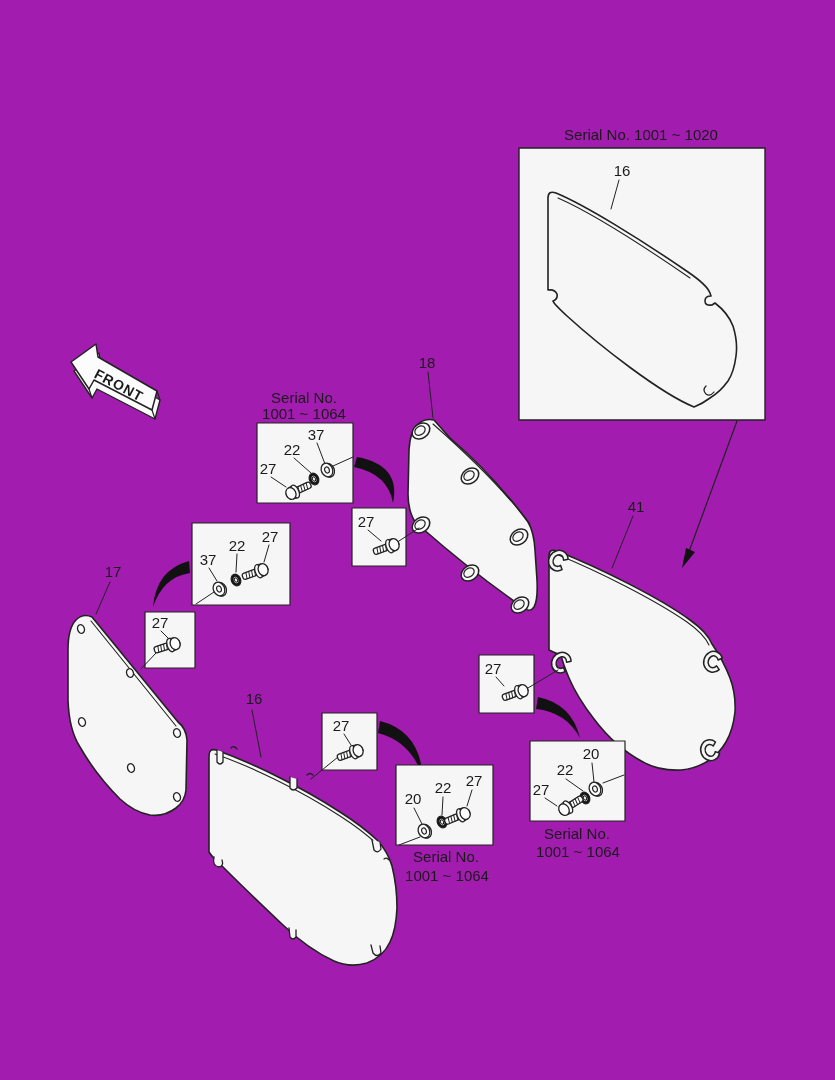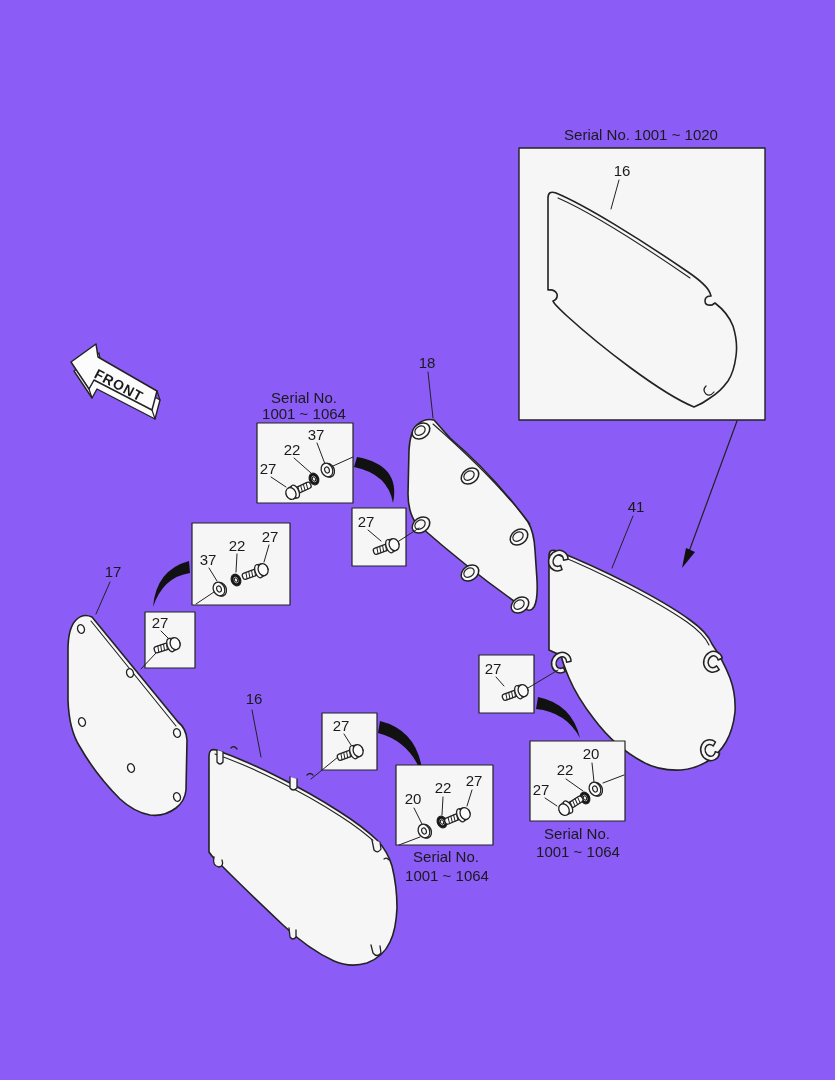--- a/index.html
+++ b/index.html
@@ -1,16 +1,16 @@
 <!DOCTYPE html>
 <html><head>
 <meta charset="utf-8">
 <style>
   html,body { margin:0; padding:0; background:#f6f6f6; }
-  .stage { position:relative; width:835px; height:1080px; background:#8b5cf6; overflow:hidden; }
+  .stage { position:relative; width:835px; height:1080px; background:#a21caf; overflow:hidden; }
   svg { display:block; }
   .s  { stroke:#222; fill:none; stroke-linejoin:round; stroke-linecap:round; }
   .f  { fill:#f6f6f6; }
   .w  { fill:#fcfcfc; }
   .blk{ fill:#111; stroke:none; }
   .t  { font-family:"Liberation Sans", sans-serif; font-size:15px; fill:#1a1a1a; text-anchor:middle; }
   .tn { font-family:"Liberation Sans", sans-serif; font-size:15px; fill:#1a1a1a; text-anchor:middle; }
   .front-t { font-family:"Liberation Sans", sans-serif; font-size:14px; font-weight:bold; fill:#1a1a1a; text-anchor:middle; letter-spacing:1px; }
 </style>
 </head>

